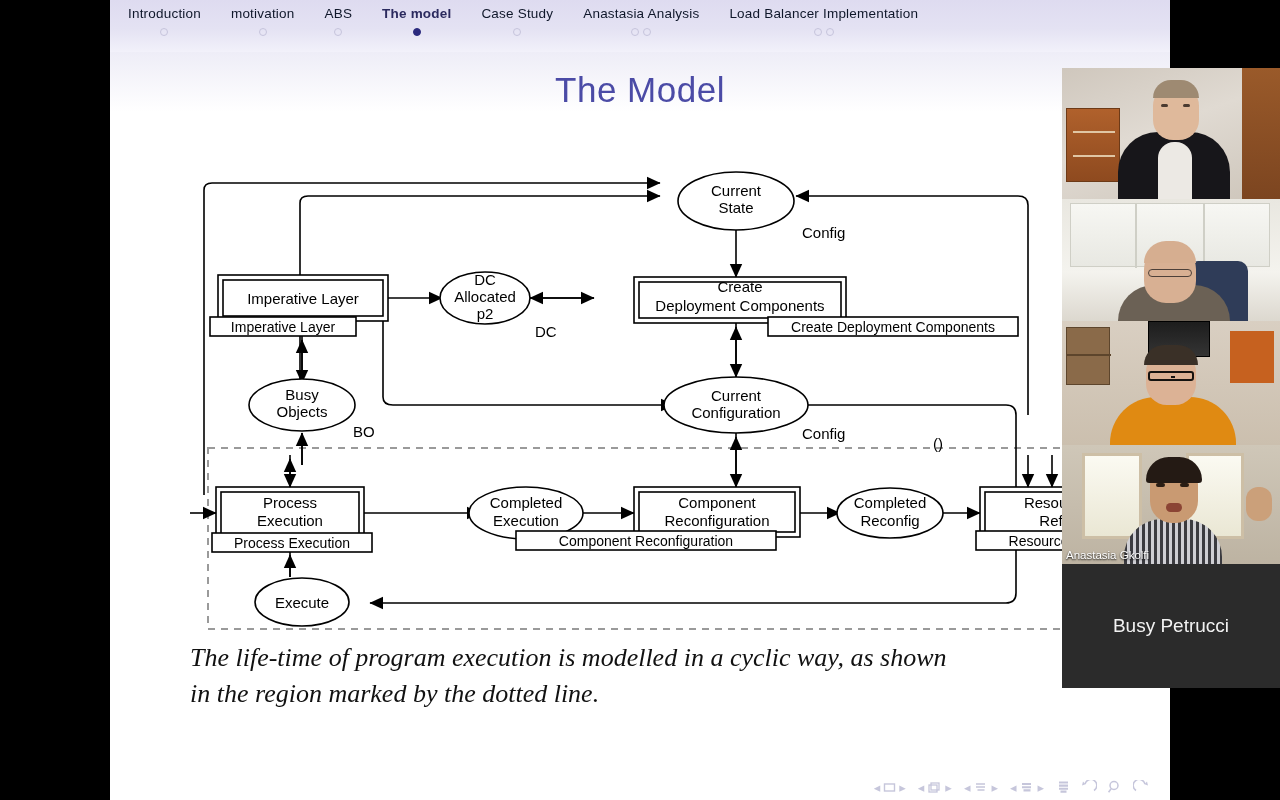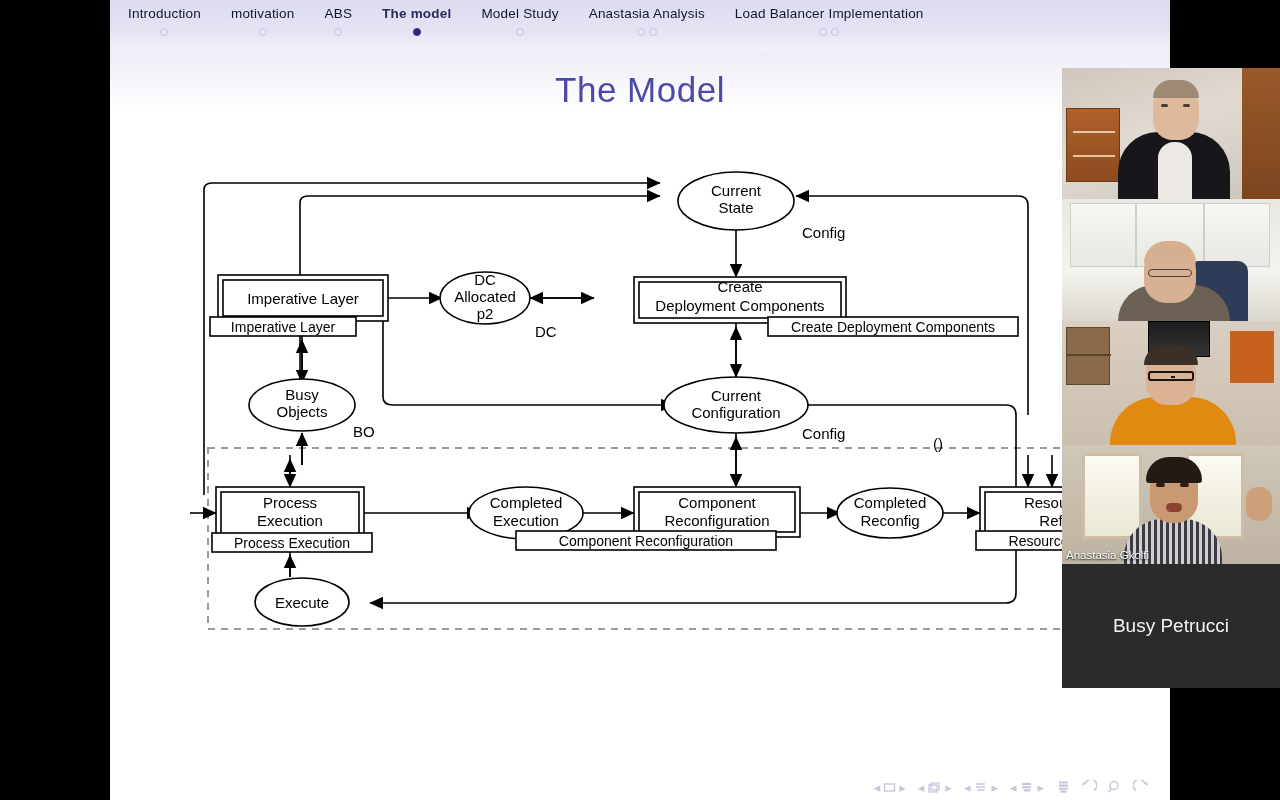--- a/index.html
+++ b/index.html
@@ -209,21 +209,21 @@
             <span class="dot"></span>
           </div>
         </div>
         <div class="nav-sec active">
           <div class="nav-label">The model</div>
           <div class="nav-dots">
             <span class="dot filled"></span>
           </div>
         </div>
         <div class="nav-sec">
-          <div class="nav-label">Model Study</div>
+          <div class="nav-label">Case Study</div>
           <div class="nav-dots">
             <span class="dot"></span>
           </div>
         </div>
         <div class="nav-sec">
           <div class="nav-label">Anastasia Analysis</div>
           <div class="nav-dots">
             <span class="dot"></span>
             <span class="dot"></span>
           </div>
@@ -379,20 +379,24 @@
 
           <text x="866" y="343">Resource</text>
           <text x="866" y="361">Refill</text>
           <text x="866" y="381" font-size="14">Resource Refill</text>
 
           <text x="112" y="443">Execute</text>
         </g>
       </svg>
     </div>
 
+    <div id="caption">
+      <div>The life-time of program execution is modelled in a cyclic way, as shown</div>
+      <div>in the region marked by the dotted line.</div>
+    </div>
 
     <div id="beamer-nav">
         <span class="bn-group">
           <span class="bn-ico">◂</span>
           <span class="bn-ico">
             <svg width="13" height="13" viewBox="0 0 13 13">
               <rect x="1.5" y="3" width="10" height="7" fill="none" stroke="currentColor" stroke-width="1.4"></rect>
             </svg>
           </span>
           <span class="bn-ico">▸</span>

